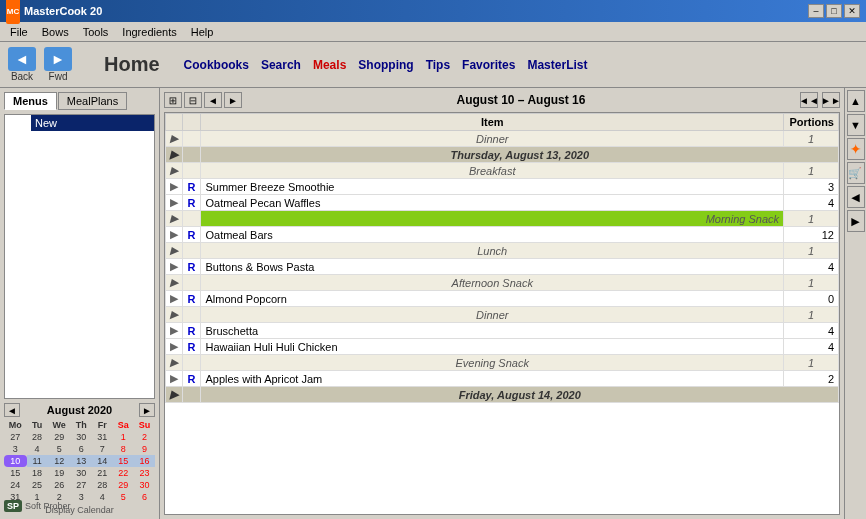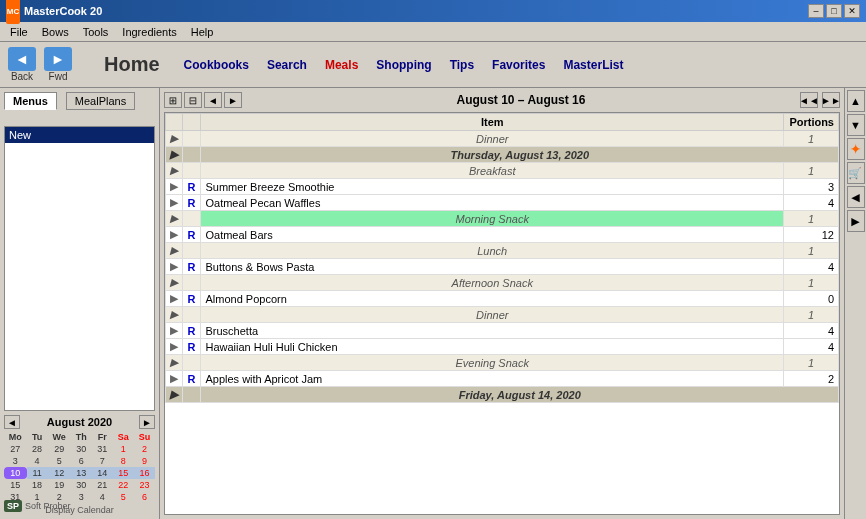--- a/index.html
+++ b/index.html
@@ -14,33 +14,33 @@
 
     
     #menubar { background: #d4d0c8; height: 20px; display: flex; align-items: center; padding: 0 4px; border-bottom: 1px solid #888; gap: 2px; }
     #menubar .menu-item { padding: 2px 6px; font-size: 11px; cursor: pointer; }
 
     
     #toolbar { background: #d4d0c8; height: 46px; display: flex; align-items: center; padding: 4px 8px; gap: 8px; border-bottom: 1px solid #888; }
     .nav-btn { display: flex; flex-direction: column; align-items: center; cursor: pointer; font-size: 10px; color: #333; }
     .nav-btn .arrow-box { background: #4a90d9; width: 28px; height: 24px; display: flex; align-items: center; justify-content: center; border-radius: 3px; color: white; font-size: 14px; font-weight: bold; }
     .home-btn { font-size: 20px; font-weight: bold; color: #333; margin-left: 24px; cursor: pointer; }
-    .nav-links { display: flex; gap: 18px; margin-left: 16px; text-align: center; }
+    .nav-links { display: flex; gap: 12px; margin-left: 16px; text-align: center; }
     .nav-link { font-size: 12px; font-weight: bold; color: #000080; cursor: pointer; text-decoration: none; }
     .nav-link.active { color: #cc0000; }
 
     
     #main { display: flex; height: calc(519px - 88px); }
 
     
     #left-panel { width: 160px; background: #d4d0c8; border-right: 1px solid #888; display: flex; flex-direction: column; padding: 4px; }
-    .tab-bar { display: flex; gap: 9px; margin-bottom: 16px; }
+    .tab-bar { display: flex; gap: 1px; margin-bottom: 4px; }
     .tab { background: #d4d0c8; border: 1px solid #888; padding: 2px 8px; font-size: 11px; cursor: pointer; }
     .tab.active { background: white; border-bottom: 1px solid white; font-weight: bold; }
-    .left-list { flex: 1; background: white; border: 1px solid #888; overflow-y: auto; }
+    .left-list { flex: 1; background: white; border: 1px solid #888; overflow-y: auto; padding-left: 26px; }
     .left-list .list-item { padding: 2px 4px; cursor: pointer; font-size: 11px; }
     .left-list .list-item:hover, .left-list .list-item.selected { background: #0a246a; color: white; }
     .left-btn-row { display: flex; gap: 4px; margin-top: 4px; }
     .left-btn { background: #d4d0c8; border: 1px solid #888; padding: 2px 8px; font-size: 11px; cursor: pointer; flex: 1; }
 
     
     #calendar { margin-top: 4px; }
     .cal-header { display: flex; align-items: center; justify-content: space-between; margin-bottom: 2px; }
     .cal-nav { background: #d4d0c8; border: 1px solid #888; width: 16px; height: 14px; cursor: pointer; font-size: 10px; display: flex; align-items: center; justify-content: center; }
     .cal-month { font-size: 11px; font-weight: bold; }
@@ -187,20 +187,29 @@
             <tr>
               <td>15</td>
               <td>18</td>
               <td>19</td>
               <td>30</td>
               <td>21</td>
               <td style="color: red;">22</td>
               <td style="color: red;">23</td>
             </tr>
             <tr>
+              <td>24</td>
+              <td>25</td>
+              <td>26</td>
+              <td>27</td>
+              <td>28</td>
+              <td style="color: red;">29</td>
+              <td style="color: red;">30</td>
+            </tr>
+            <tr>
               <td>31</td>
               <td>1</td>
               <td>2</td>
               <td>3</td>
               <td>4</td>
               <td style="color: red;">5</td>
               <td style="color: red;">6</td>
             </tr>
           </tbody>
       </table>
@@ -259,21 +268,21 @@
       </tr>
             <tr class="recipe-row">
         <td class="arrow-cell">▶</td>
         <td class="r-badge">R</td>
         <td>Oatmeal Pecan Waffles</td>
         <td class="portions-cell">4</td>
       </tr>
             <tr class="meal-category">
         <td class="arrow-cell">▶</td>
         <td></td>
-        <td style="text-align:center;font-style:italic;color:#555;background:#86efac;">Morning Snack</td>
+        <td style="text-align:right;font-style:italic;color:#555;background:#84cc16;">Morning Snack</td>
         <td class="portions-cell" style="background:#f0ede0;">1</td>
       </tr>
             <tr class="recipe-row">
         <td class="arrow-cell">▶</td>
         <td class="r-badge">R</td>
         <td>Oatmeal Bars</td>
         <td class="portions-cell">12</td>
       </tr>
             <tr class="meal-category">
         <td class="arrow-cell">▶</td>

